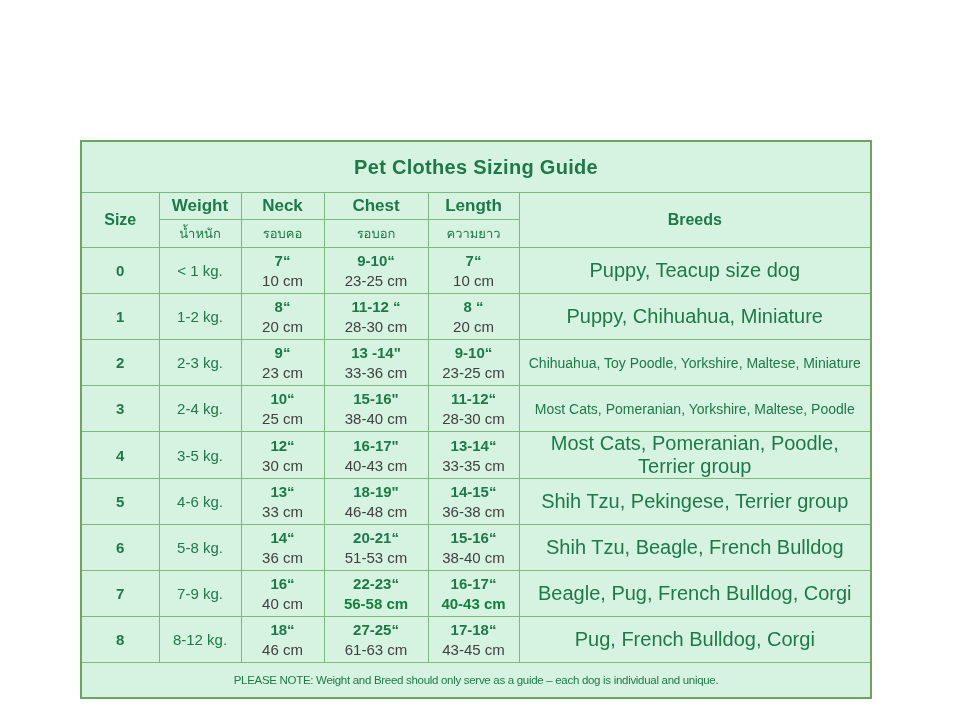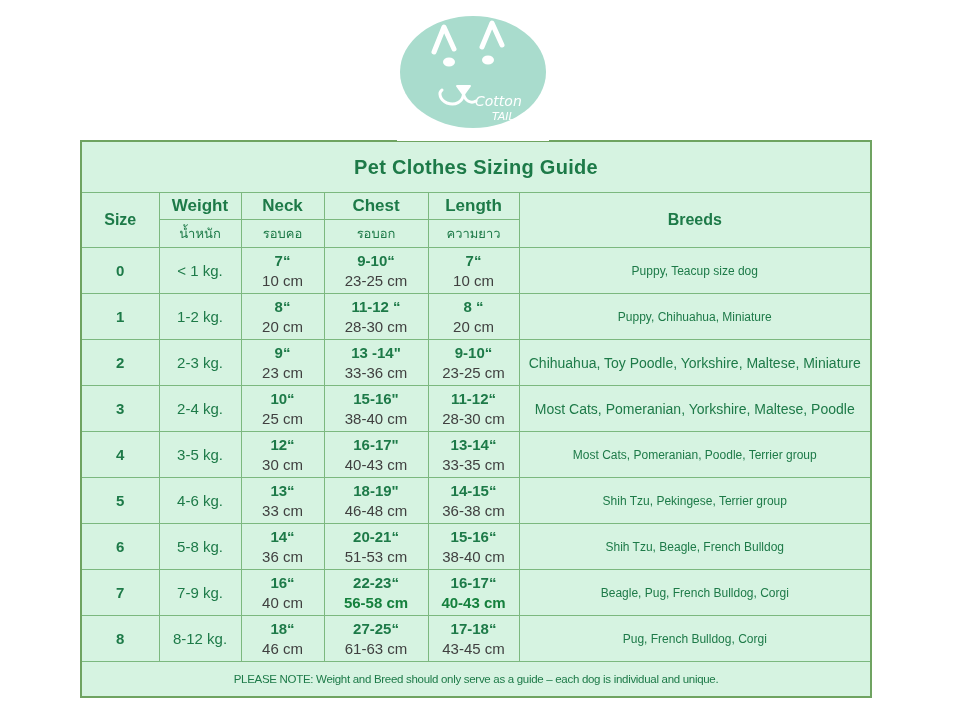--- a/index.html
+++ b/index.html
@@ -22,50 +22,31 @@
   td.colhead-size{font-size:16px;font-weight:bold;}
   td.thai{height:27px;font-size:13px;font-weight:normal;color:#2b7f50;}
   td.breeds-head{font-size:16px;font-weight:bold;}
 
   tr.data-row td{height:45px;}
   td.size-cell{font-size:15px;font-weight:bold;}
   td.weight-cell{font-size:15px;font-weight:normal;}
   .inch{font-size:15px;font-weight:bold;line-height:21px;color:#1d7a48;}
   .cm{font-size:15px;font-weight:normal;line-height:20px;color:#404040;}
   .cm.bold-cm{font-weight:bold;color:#15803d;}
-  td.breeds-cell{font-size:12px;font-weight:normal;color:#3fa06a;}
+  td.breeds-cell{font-size:20px;font-weight:normal;color:#3fa06a;}
   td.breeds-cell.small{font-size:14px;}
 
   td.note-cell{height:34px;text-align:left;font-size:11.5px;letter-spacing:-0.3px;
       color:#2f7d4f;padding-left:4px;font-weight:normal;}
 </style>
 </head>
 <body>
 
 <div class="stage">
 
-  <div class="logo-box">
-    <svg width="152" height="141" viewBox="0 0 152 141">
-      <ellipse cx="76" cy="72" rx="73" ry="56" fill="#a9dccd"></ellipse>
-
-      <path d="M37 52 L47 27 L57 49" fill="none" stroke="#ffffff" stroke-width="5" stroke-linecap="round" stroke-linejoin="round"></path>
-      <path d="M85 47 L95 23 L105 45" fill="none" stroke="#ffffff" stroke-width="5" stroke-linecap="round" stroke-linejoin="round"></path>
-
-      <ellipse cx="52" cy="62" rx="6" ry="4.5" fill="#ffffff"></ellipse>
-      <ellipse cx="91" cy="60" rx="6" ry="4.5" fill="#ffffff"></ellipse>
-
-      <path d="M60 86 L73 86 L66.5 95 Z" fill="#ffffff" stroke="#ffffff" stroke-width="2" stroke-linejoin="round"></path>
-
-      <path d="M66.5 94 C66 102 58 106 50 103 C43 100 41 93 45 90" fill="none" stroke="#ffffff" stroke-width="3" stroke-linecap="round"></path>
-      <path d="M66.5 94 C68 101 74 104 79 101" fill="none" stroke="#ffffff" stroke-width="3" stroke-linecap="round"></path>
-
-      <text x="78" y="106" font-family="DejaVu Sans, sans-serif" font-style="italic" font-size="14" fill="#ffffff">Cotton</text>
-      <text x="95" y="120" font-family="DejaVu Sans, sans-serif" font-style="italic" font-size="11" fill="#ffffff">TAIL</text>
-    </svg>
-  </div>
 
   <table class="size-guide">
     <colgroup>
       <col style="width:78px">
         <col style="width:82px">
         <col style="width:83px">
       <col style="width:104px">
         <col style="width:91px">
         <col style="width:352px">
     </colgroup>

